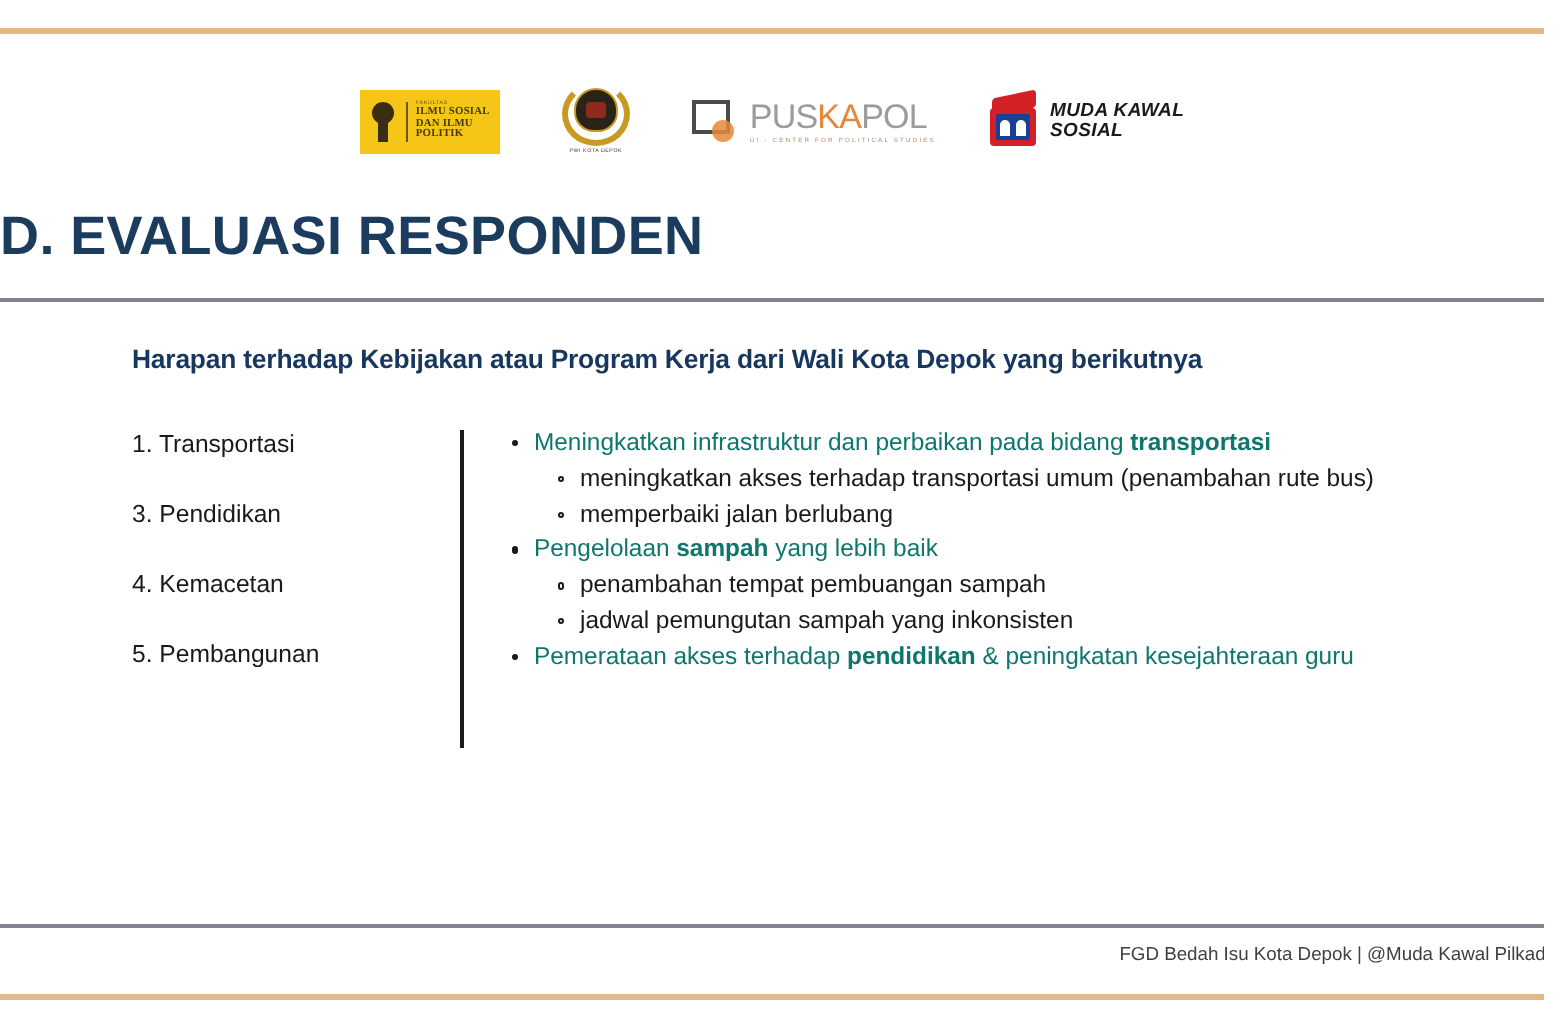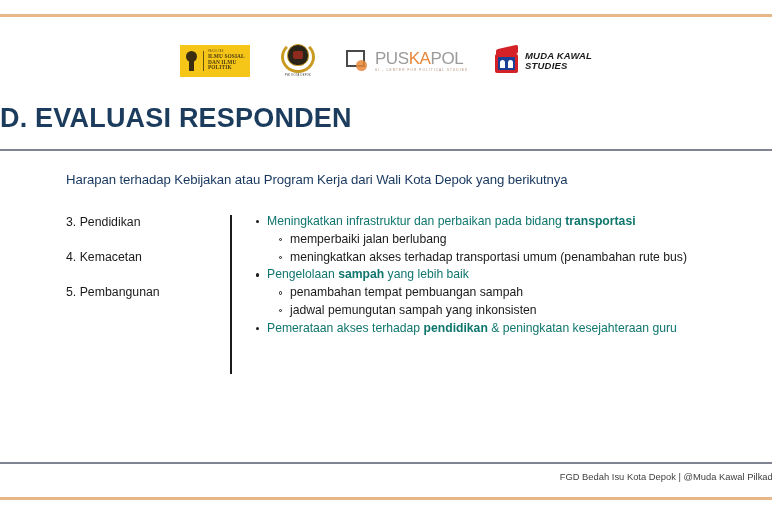--- a/index.html
+++ b/index.html
@@ -276,21 +276,21 @@
     letter-spacing: 0.2px;
   }
 
   
   .subtitle {
     position: absolute;
     top: 172px;
     left: 66px;
     right: 40px;
     font-size: 13.2px;
-    font-weight: normal;
+    font-weight: bold;
     color: #17375e;
     letter-spacing: -0.1px;
   }
 
   
   .body-area {
     position: absolute;
     top: 215px;
     left: 0;
     right: 0;
@@ -415,46 +415,47 @@
     </div>
 
     <div class="logo-mkp">
       <div class="box">
         <div class="lid"></div>
         <div class="body"></div>
         <div class="face"></div>
       </div>
       <div class="mkp-text">
         <div>MUDA KAWAL</div>
-        <div>STUDIES</div>
+        <div>SOSIAL</div>
       </div>
     </div>
 
   </div>
 
   <div class="title">D. EVALUASI RESPONDEN</div>
 
   <div class="rule-header"></div>
 
   <div class="subtitle">Harapan terhadap Kebijakan atau Program Kerja dari Wali Kota Depok yang berikutnya</div>
 
   <div class="body-area">
 
     <div class="left-list">
+      <div class="li">1. Transportasi</div>
       <div class="li">3. Pendidikan</div>
       <div class="li">4. Kemacetan</div>
       <div class="li">5. Pembangunan</div>
     </div>
 
     <div class="divider"></div>
 
     <div class="right-list">
       <div class="bullet-l1">Meningkatkan infrastruktur dan perbaikan pada bidang <b>transportasi</b></div>
+      <div class="bullet-l2">meningkatkan akses terhadap transportasi umum (penambahan rute bus)</div>
       <div class="bullet-l2">memperbaiki jalan berlubang</div>
-      <div class="bullet-l2">meningkatkan akses terhadap transportasi umum (penambahan rute bus)</div>
       <div class="bullet-l1">Pengelolaan <b>sampah</b> yang lebih baik</div>
       <div class="bullet-l2">penambahan tempat pembuangan sampah</div>
       <div class="bullet-l2">jadwal pemungutan sampah yang inkonsisten</div>
       <div class="bullet-l1">Pemerataan akses terhadap <b>pendidikan</b> &amp; peningkatan kesejahteraan guru</div>
     </div>
 
   </div>
 
   <div class="rule-footer-top"></div>
 

